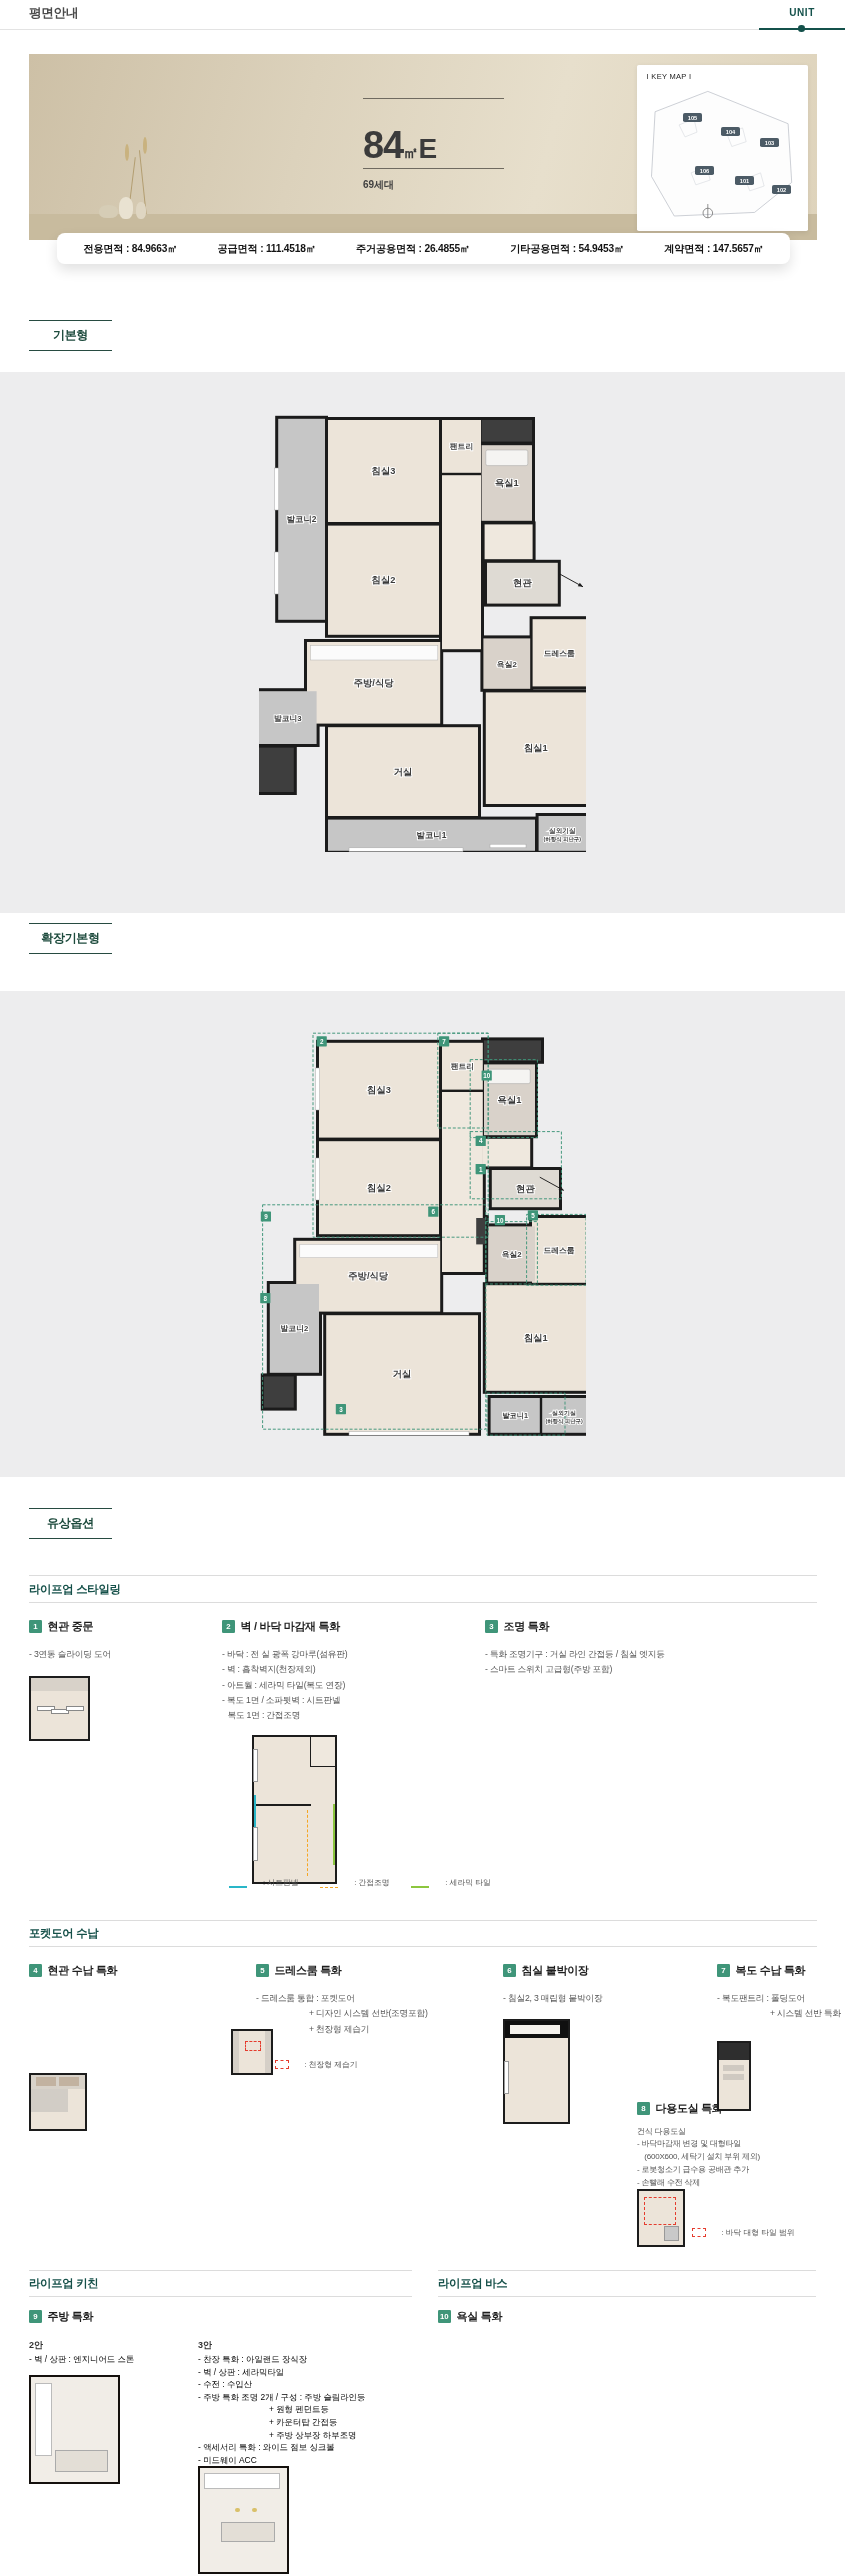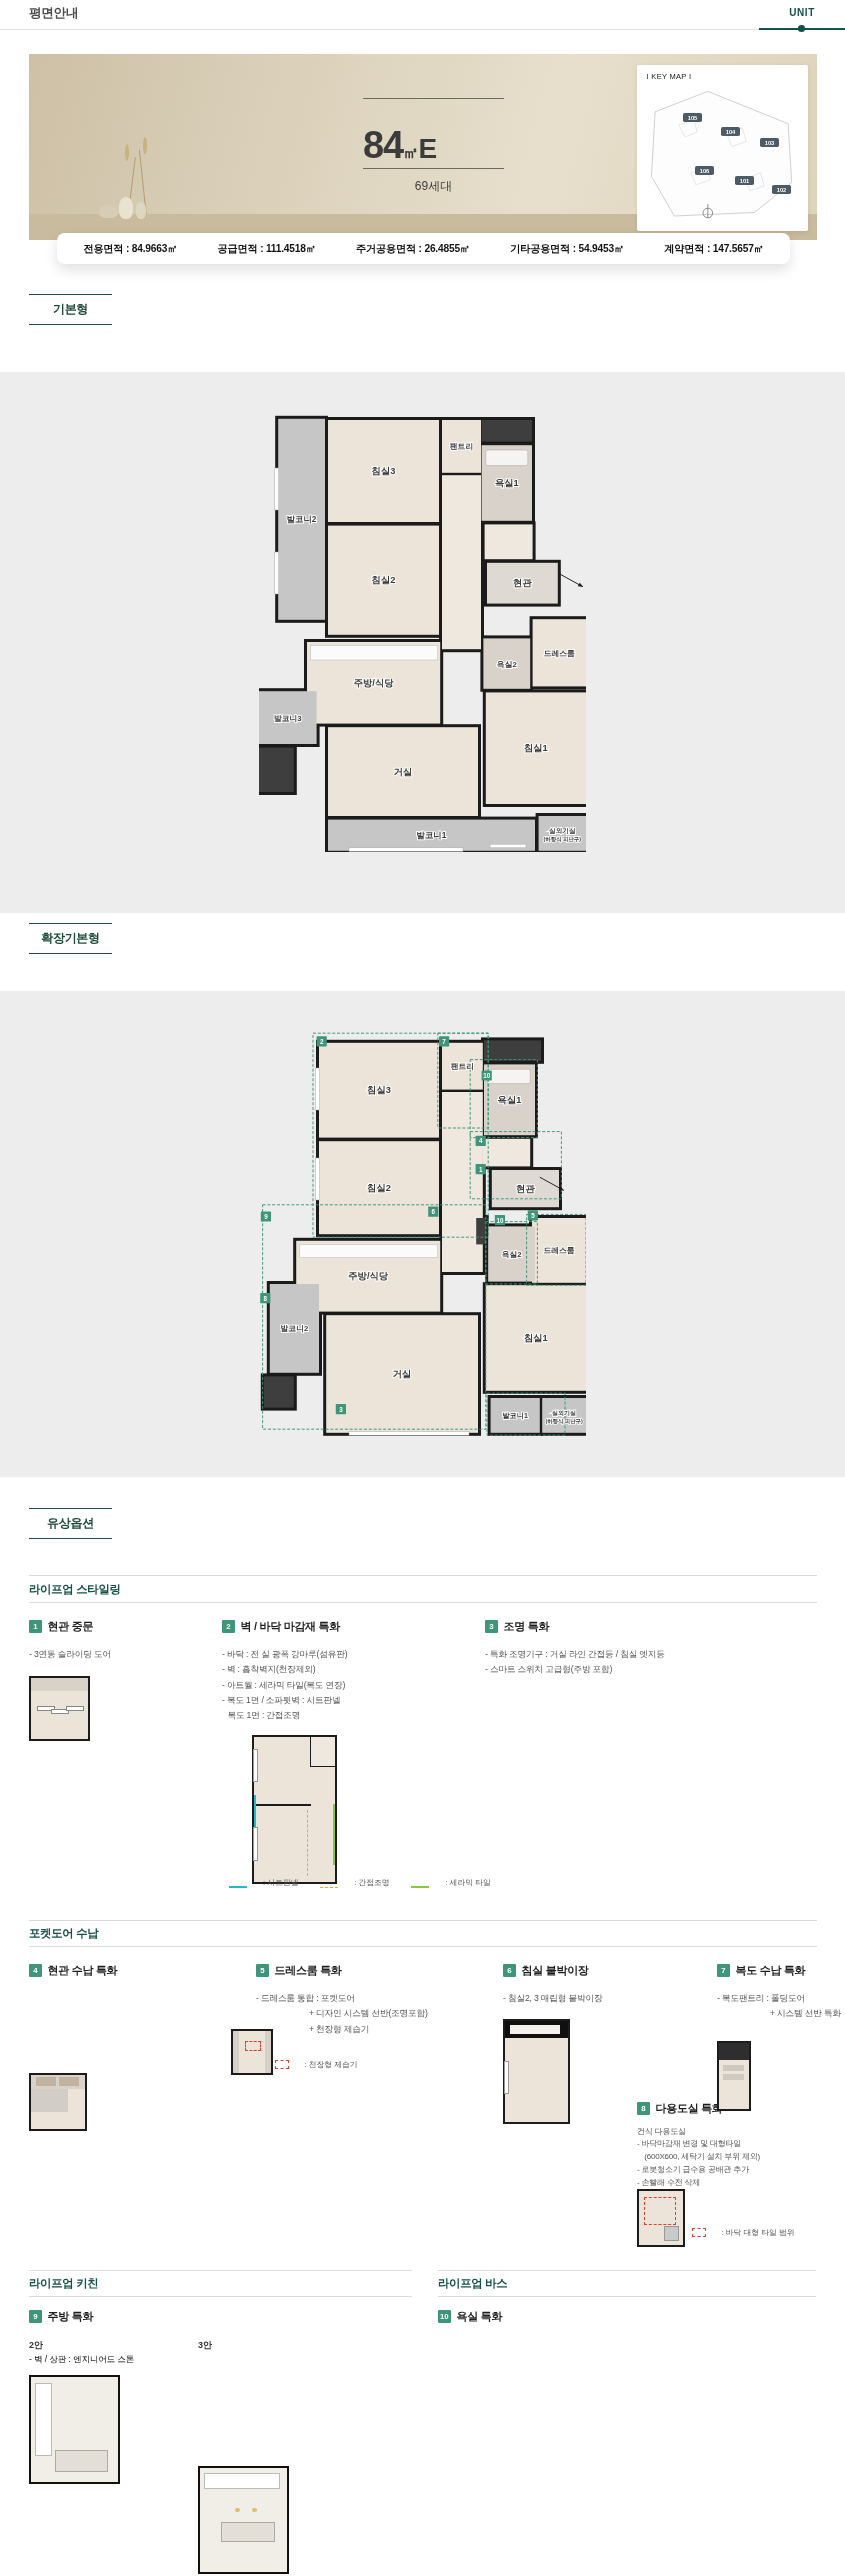--- a/index.html
+++ b/index.html
@@ -16,21 +16,21 @@
   .hero{left:29px;top:54px;width:788px;height:186px;background:linear-gradient(105deg,#cdc0a6 0%,#dcd2bc 35%,#e7dfcc 65%,#ded3bb 100%);overflow:hidden;}
   .hero-table{position:absolute;left:0;bottom:0;width:100%;height:26.4px;background:#c8bb9e;}
   .stem{position:absolute;width:1.2px;height:78px;background:#b29d70;}
   .spike{position:absolute;width:4.2px;height:17px;background:#c9b27f;border-radius:50%;}
   .vase{position:absolute;background:#e9e2d1;border-radius:45% 45% 40% 40%;}
   .hero-line{position:absolute;width:141px;height:0.6px;background:#6f6a60;}
   .type-name{position:absolute;left:334px;top:70px;width:141px;text-align:left;color:#3b3b3b;font-weight:bold;}
   .type-name .n{font-size:38px;letter-spacing:-1.2px;}
   .type-name .u{font-size:15.6px;}
   .type-name .s{font-size:28px;}
-  .households{position:absolute;left:334px;top:124px;width:141px;text-align:center;font-size:12px;color:#3f3f3f;font-weight:normal;}
+  .households{position:absolute;left:334px;top:124px;width:141px;font-size:10px;color:#3f3f3f;font-weight:bold;}
   .keymap{position:absolute;left:608px;top:10.8px;width:171px;height:166px;background:#fff;border-radius:1.8px;box-shadow:0 1.2px 4.8px rgba(0,0,0,0.08);}
   .keymap-title{position:absolute;left:9.6px;top:7.2px;font-size:7.5px;color:#222;letter-spacing:0.3px;}
   .kb{position:absolute;width:19px;height:9.6px;background:#4c5b66;color:#fff;font-size:5.7px;font-weight:bold;display:flex;align-items:center;justify-content:center;border-radius:1.8px;}
   
   .area-pill{left:57px;top:233px;width:733px;height:31px;background:#fff;border-radius:7.8px;box-shadow:0 6px 13.2px rgba(0,0,0,0.12);display:flex;align-items:center;justify-content:space-between;padding:0 26.4px;box-sizing:border-box;}
   .area-item{font-size:10.2px;font-weight:bold;color:#141414;letter-spacing:-0.2px;}
   
   .sec-label{left:29px;width:83px;border-top:1.2px solid #274b41;border-bottom:1.2px solid #274b41;text-align:center;padding:6px 0;font-size:12px;font-weight:bold;color:#1c4a3c;letter-spacing:-0.3px;}
   .band{left:0;width:846px;background:#ededee;}
   
@@ -109,21 +109,21 @@
   </div>
 
   <div class="abs area-pill" id="area-pill">
       <span class="area-item">전용면적 : 84.9663㎡</span>
       <span class="area-item">공급면적 : 111.4518㎡</span>
       <span class="area-item">주거공용면적 : 26.4855㎡</span>
       <span class="area-item">기타공용면적 : 54.9453㎡</span>
       <span class="area-item">계약면적 : 147.5657㎡</span>
     </div>
 
-  <div class="abs sec-label" style="top:294px;">기본형</div>
+  <div class="abs sec-label" style="top:320px;">기본형</div>
   <div class="abs band" style="top:372px;height:541px;"></div>
   <svg class="abs" id="plan1" style="left:259px;top:396px;" width="327" height="456" viewBox="0 0 545 760">
       <rect x="300" y="127" width="75" height="300" fill="#1b1b1b"></rect>
       <rect x="371" y="209" width="90" height="68" fill="#1b1b1b"></rect>
       <rect x="110" y="35" width="195" height="180" fill="#1b1b1b"></rect>
       <rect x="300" y="35" width="75" height="98" fill="#1b1b1b"></rect>
       <rect x="366" y="35" width="94" height="46" fill="#1b1b1b"></rect>
       <rect x="366" y="77" width="94" height="136" fill="#1b1b1b"></rect>
       <rect x="27" y="33" width="88" height="345" fill="#1b1b1b"></rect>
       <rect x="110" y="211" width="195" height="192" fill="#1b1b1b"></rect>
@@ -441,20 +441,31 @@
       <div class="opt-head">
         <span class="opt-badge">9</span>
         <span class="opt-title">주방 특화</span>
       </div>
     </div>
   <div class="abs plan-name" style="left:29px;top:2339px;"><span title="2안">2안</span></div>
   <div class="abs k-lines" id="k-lines-a" style="left:29px;top:2353px;">
       <div class="line">- 벽 / 상판 : 엔지니어드 스톤</div>
     </div>
   <div class="abs plan-name" style="left:198px;top:2339px;"><span>3안</span></div>
+  <div class="abs k-lines" id="k-lines-b" style="left:198px;top:2353px;">
+      <div class="line">- 찬장 특화 : 아일랜드 장식장</div>
+      <div class="line">- 벽 / 상판 : 세라믹타일</div>
+      <div class="line">- 수전 : 수입산</div>
+      <div class="line">- 주방 특화 조명 2개 / 구성 : 주방 슬림라인등</div>
+      <div class="line ind-plus">+ 원형 펜던트등</div>
+      <div class="line ind-plus">+ 카운터탑 간접등</div>
+      <div class="line ind-plus">+ 주방 상부장 하부조명</div>
+      <div class="line">- 액세서리 특화 : 와이드 점보 싱크볼</div>
+      <div class="line">- 미드웨이 ACC</div>
+    </div>
 
   <div class="mini" style="left:29px;top:2375px;width:91px;height:109px;background:#f1ede7;border-color:#14100d;">
     <div class="d" style="left:3.6px;top:6px;width:15.6px;height:68%;background:#fff;border:0.6px solid #bbb;"></div>
     <div class="d" style="left:28%;bottom:9.6px;width:58%;height:20.4px;background:#e3ded6;border:0.6px solid #aaa;"></div>
   </div>
   <div class="mini" style="left:198px;top:2466px;width:91px;height:108px;background:#f1ede7;border-color:#14100d;">
     <div class="d" style="left:3.6px;top:4.8px;width:85%;height:14.4px;background:#fff;border:0.6px solid #bbb;"></div>
     <div class="d" style="left:24%;top:52%;width:60%;height:18px;background:#e3ded6;border:0.6px solid #aaa;"></div>
     <div class="d" style="left:40%;top:38%;width:4.8px;height:4.8px;border-radius:50%;background:#d9c06a;"></div>
     <div class="d" style="left:60%;top:38%;width:4.8px;height:4.8px;border-radius:50%;background:#d9c06a;"></div>

